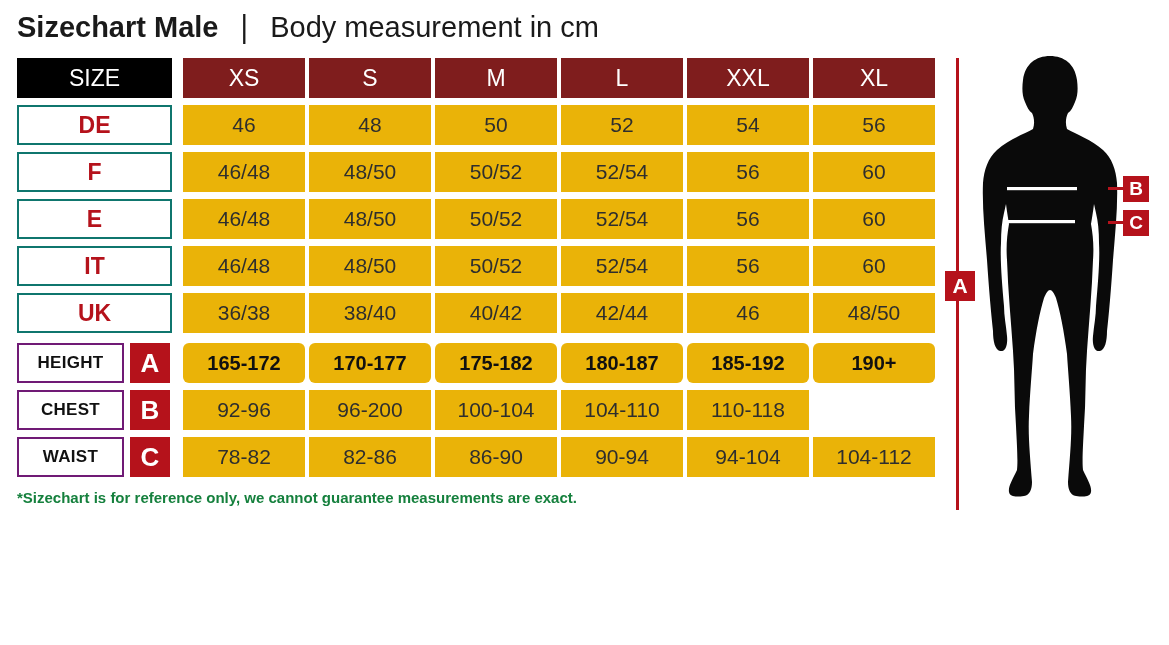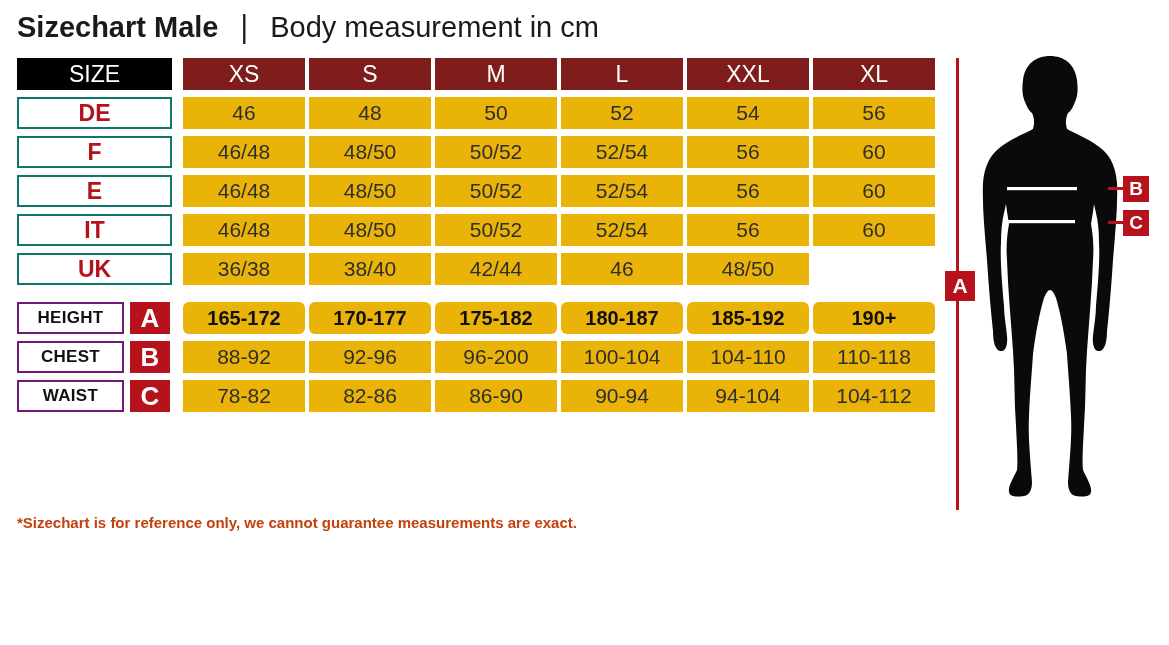--- a/index.html
+++ b/index.html
@@ -4,40 +4,40 @@
 <style>
   html,body{margin:0;padding:0;}
   body{
     width:1169px;height:645px;position:relative;background:#ffffff;
     font-family:"Liberation Sans", sans-serif;overflow:hidden;
   }
   .title{position:absolute;left:17px;top:11px;font-size:29px;color:#1a1a1a;white-space:nowrap;}
   .title .main{font-weight:bold;}
   .title .sep{display:inline-block;margin:0 14px;font-weight:400;transform:scaleY(1.05);}
   .sizetable{position:absolute;left:17px;top:58px;}
-  .row{display:flex;height:32px;margin-bottom:7px;}
-  .row.uk{margin-bottom:17px;}
+  .row{display:flex;height:40px;margin-bottom:7px;}
+  .row.uk{margin-bottom:10px;}
   .cells{display:flex;margin-left:11px;gap:4px;}
   .cells.m{margin-left:13px;}
   .hcorner{width:155px;background:#000;color:#fff;font-size:23px;
     display:flex;align-items:center;justify-content:center;}
   .hcell{width:122px;background:#7f1d1d;color:#fff;font-size:23px;
     display:flex;align-items:center;justify-content:center;}
   .rlabel{width:155px;border:2px solid #0f766e;box-sizing:border-box;background:#fff;
     color:#b5121b;font-weight:bold;font-size:23px;
     display:flex;align-items:center;justify-content:center;}
   .dcell{width:122px;background:#eab308;color:#2e2e2e;font-size:21px;
     display:flex;align-items:center;justify-content:center;}
   .dcell.bold{font-weight:bold;color:#111;font-size:20px;border-radius:6px;}
   .mlabel{width:107px;border:2px solid #701a75;box-sizing:border-box;background:#fff;
     color:#111;font-weight:bold;font-size:17px;letter-spacing:.3px;
     display:flex;align-items:center;justify-content:center;}
   .mbadge{width:40px;margin-left:6px;background:#b5121b;color:#fff;font-weight:bold;font-size:26px;
     display:flex;align-items:center;justify-content:center;}
-  .footnote{position:absolute;left:17px;top:489px;font-size:15px;font-weight:bold;color:#c2410c;margin-top:25px;}
+  .footnote{position:absolute;left:17px;top:489px;font-size:15px;font-weight:bold;color:#15803d;}
   .vline{position:absolute;left:956px;top:58px;width:3px;height:452px;background:#b5121b;}
   .fig-badge{position:absolute;background:#b5121b;color:#fff;font-weight:bold;
     display:flex;align-items:center;justify-content:center;}
   .badge-a{left:945px;top:271px;width:30px;height:30px;font-size:21px;}
   .badge-b{left:1123px;top:176px;width:26px;height:26px;font-size:19px;}
   .badge-c{left:1123px;top:210px;width:26px;height:26px;font-size:19px;}
   .connector{position:absolute;width:16px;height:3px;background:#b5121b;}
   .bline{left:1108px;top:187px;}
   .cline{left:1108px;top:221px;}
   .figure-svg{position:absolute;left:980px;top:55px;}
@@ -111,20 +111,21 @@
       <div class="dcell">56</div>
       <div class="dcell">60</div>
     </div>
   </div>
 
   <div class="row uk">
     <div class="rlabel">UK</div>
     <div class="cells">
       <div class="dcell">36/38</div>
       <div class="dcell">38/40</div>
+      <div class="dcell">40/42</div>
       <div class="dcell">42/44</div>
       <div class="dcell">46</div>
       <div class="dcell">48/50</div>
     </div>
   </div>
 
   <div class="row">
     <div class="mlabel">HEIGHT</div>
     <div class="mbadge">A</div>
     <div class="cells m">
@@ -134,21 +135,20 @@
       <div class="dcell bold">180-187</div>
       <div class="dcell bold">185-192</div>
       <div class="dcell bold">190+</div>
     </div>
   </div>
 
   <div class="row">
     <div class="mlabel">CHEST</div>
     <div class="mbadge">B</div>
     <div class="cells m">
-      <div class="dcell">88-92</div>
       <div class="dcell">92-96</div>
       <div class="dcell">96-200</div>
       <div class="dcell">100-104</div>
       <div class="dcell">104-110</div>
       <div class="dcell">110-118</div>
     </div>
   </div>
 
   <div class="row">
     <div class="mlabel">WAIST</div>

